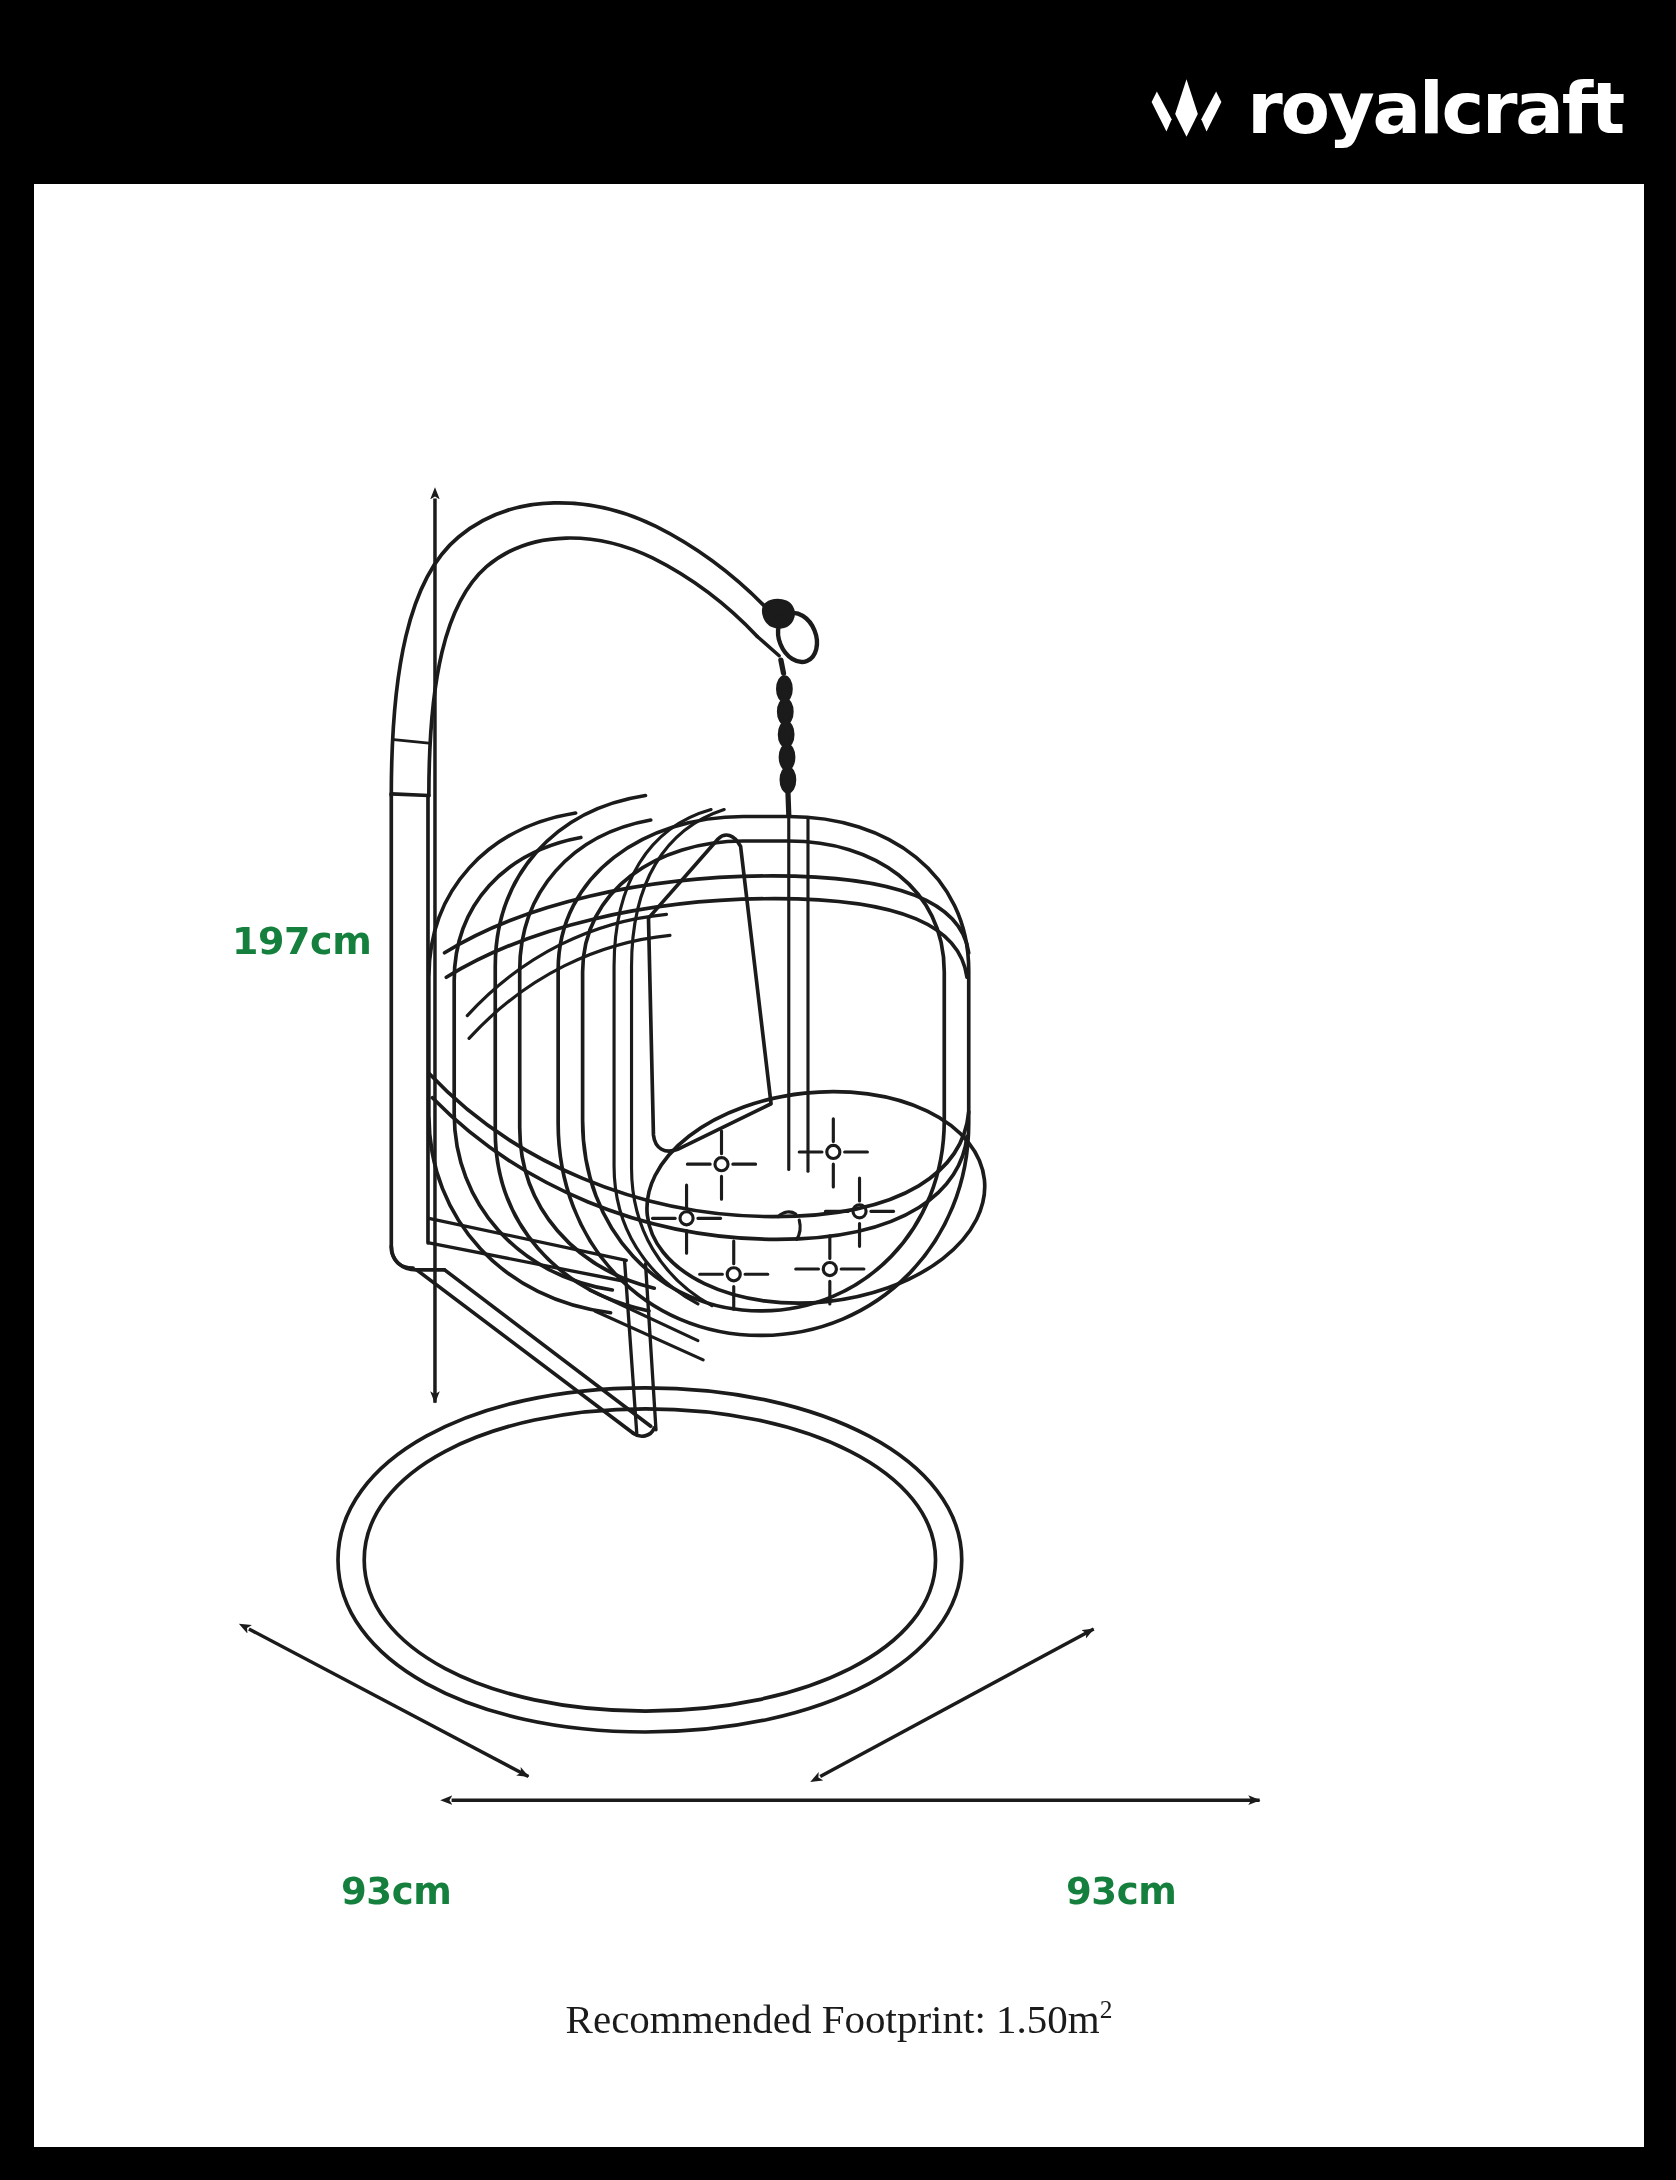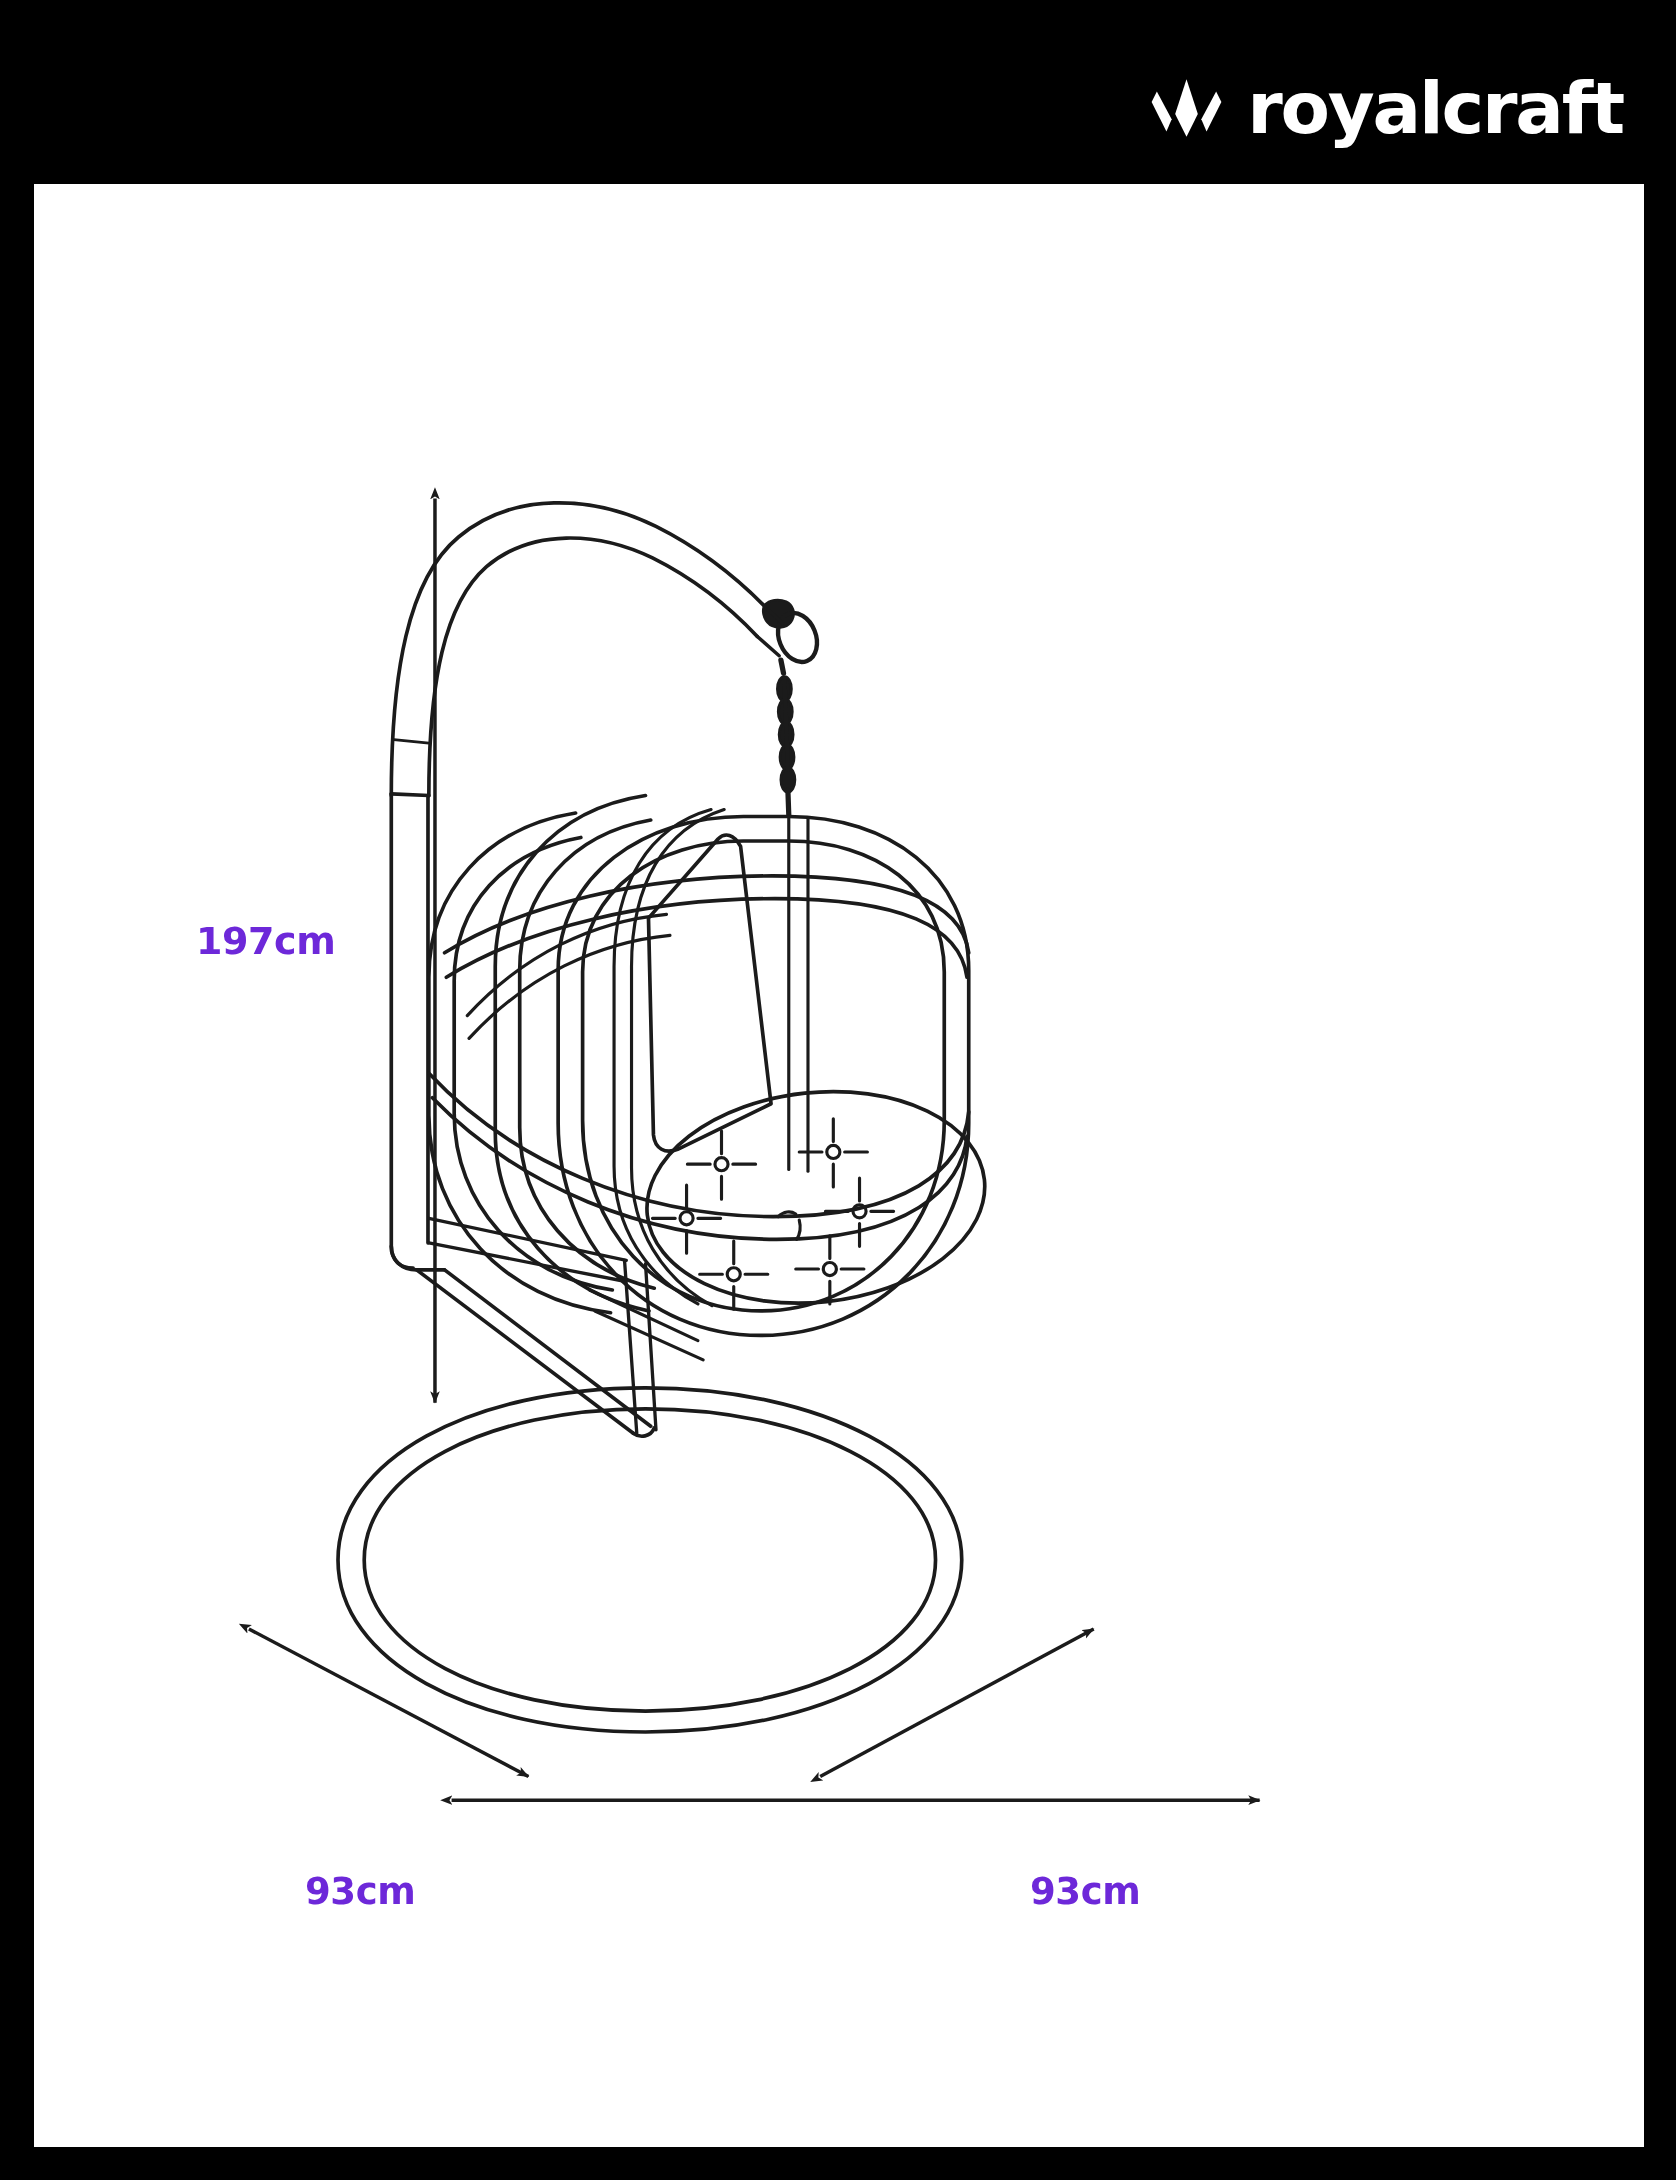--- a/index.html
+++ b/index.html
@@ -75,23 +75,24 @@
     width: 1610px;
     height: 1963px;
     display: block;
   }
 
   
   .dim-label {
     position: absolute;
     font-family: "DejaVu Sans", sans-serif;
     font-weight: 700;
-    color: #6d28d9;
+    color: #15803d;
     white-space: nowrap;
     line-height: 1;
+    margin-left: 36px;
   }
   .dim-height {
     left: 162px;
     top: 738px;
     font-size: 38px;
     letter-spacing: -0.4px;
   }
   .dim-left {
     left: 271px;
     top: 1689px;
@@ -354,16 +355,19 @@
       </g>
 
     </svg>
 
     <div class="dim-label dim-height">197cm</div>
 
     <div class="dim-label dim-left">93cm</div>
 
     <div class="dim-label dim-right">93cm</div>
 
+    <div class="footprint-caption">
+      <span>Recommended Footprint: </span><span>1.50m</span><sup>2</sup>
+    </div>
 
   </div>
 </div>
 
 
 </body></html>

